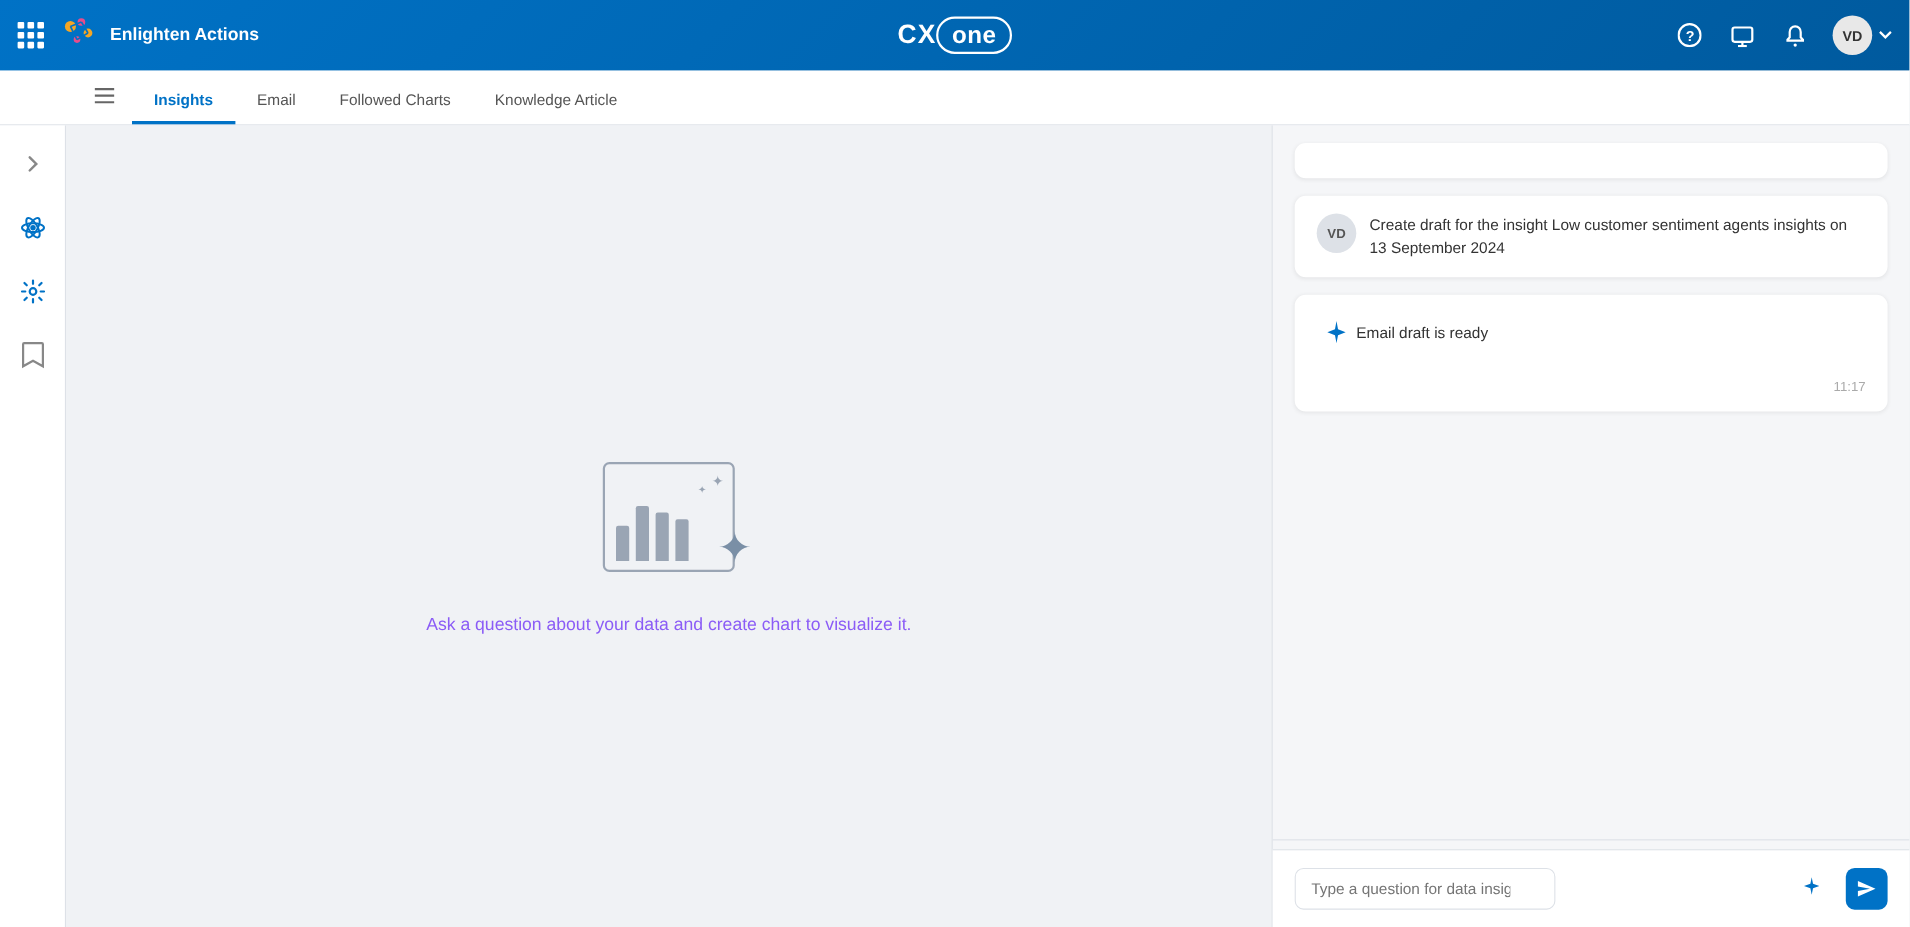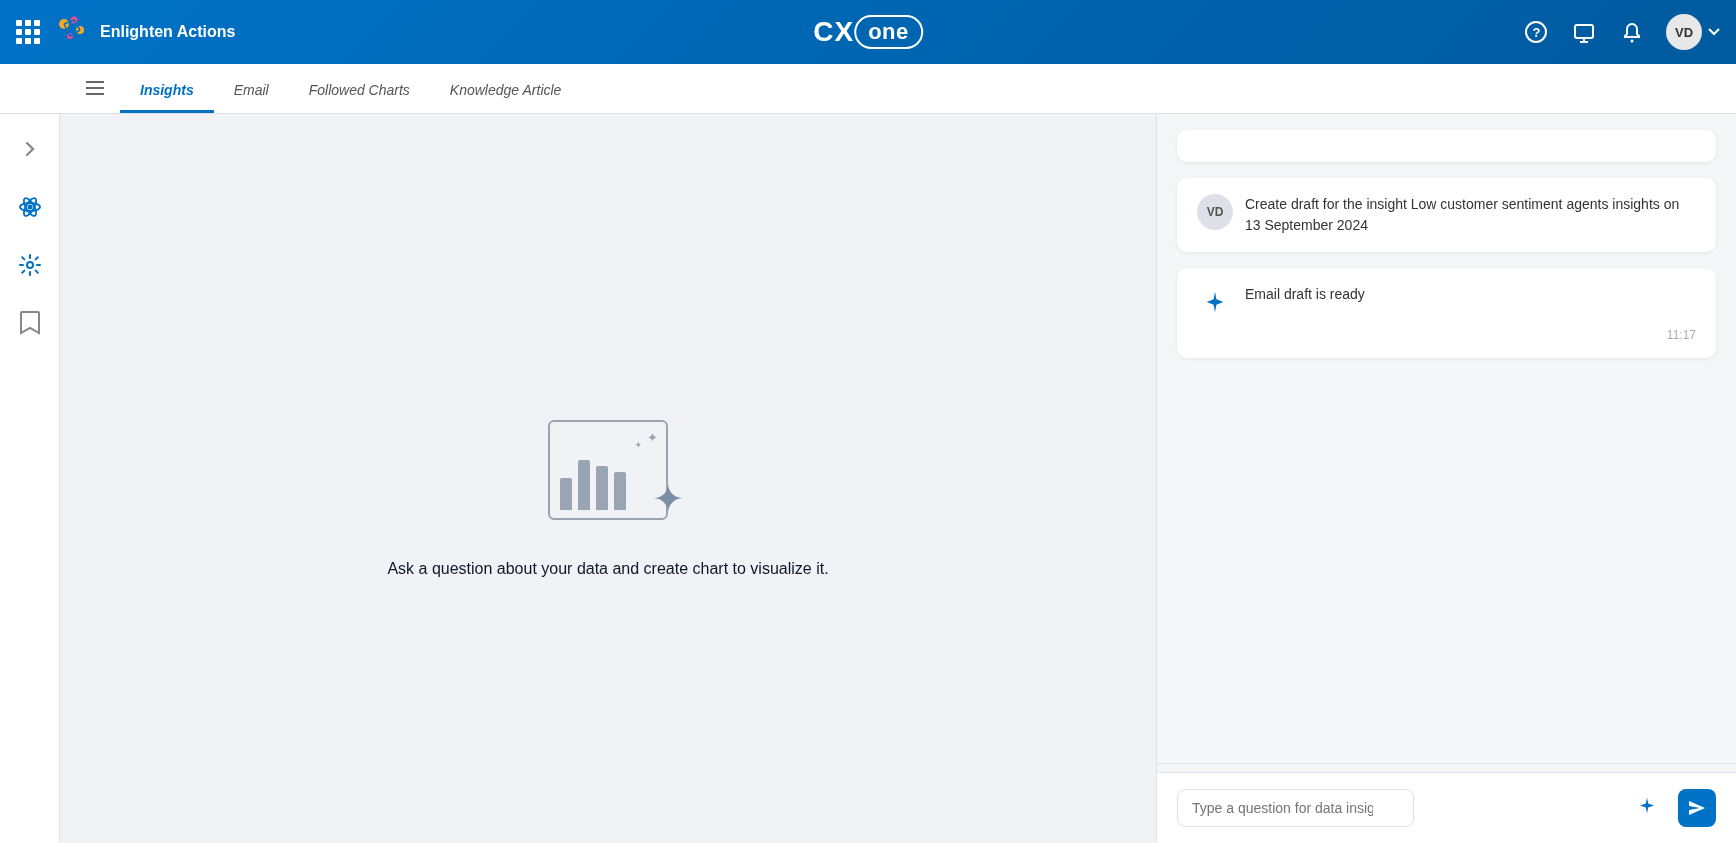--- a/index.html
+++ b/index.html
@@ -26,21 +26,20 @@
 
     
     .tabbar {
       height: 50px;
       background: white;
       border-bottom: 1px solid #dde1e7;
       display: flex;
       align-items: flex-end;
       padding: 0 0 0 70px;
       gap: 0;
-      font-style: italic;
     }
     .tab-item {
       padding: 12px 20px;
       font-size: 14px;
       color: #555;
       cursor: pointer;
       border-bottom: 3px solid transparent;
       white-space: nowrap;
     }
     .tab-item.active {
@@ -86,21 +85,21 @@
       border: 2.5px solid #9aa5b4;
       border-radius: 6px;
       position: relative;
       display: flex;
       align-items: flex-end;
       padding: 8px 10px 8px 10px;
       gap: 6px;
       background: transparent;
     }
     .chart-bar { background: #9aa5b4; border-radius: 2px 2px 0 0; width: 12px; }
-    .empty-text { color: #0f172a; font-size: 16px; text-align: center; }
+    .empty-text { color: #8b5cf6; font-size: 16px; text-align: center; }
 
     
     .right-panel {
       width: 580px;
       background: #f5f6f8;
       border-left: 1px solid #dde1e7;
       display: flex;
       flex-direction: column;
       padding: 0;
     }
@@ -117,24 +116,24 @@
     .chat-card {
       background: white;
       border-radius: 10px;
       padding: 16px 20px;
       box-shadow: 0 1px 4px rgba(0,0,0,0.07);
     }
     .chat-user-row { display: flex; align-items: flex-start; gap: 12px; }
     .chat-avatar { width: 36px; height: 36px; border-radius: 50%; background: #dde1e7; color: #555; font-size: 12px; font-weight: 700; display: flex; align-items: center; justify-content: center; flex-shrink: 0; }
     .chat-text { font-size: 14px; color: #333; line-height: 1.5; }
     .chat-text strong { font-weight: 400; }
-    .ai-row { display: flex; align-items: flex-start; gap: 12px; }
+    .ai-row { display: flex; align-items: center; }
     .ai-icon { width: 36px; height: 36px; display: flex; align-items: center; justify-content: center; flex-shrink: 0; }
     .ai-icon svg { width: 24px; height: 24px; }
-    .chat-timestamp { font-size: 12px; color: #aaa; text-align: right; margin-top: 8px; }
+    .chat-timestamp { font-size: 12px; color: #aaa; text-align: right; margin-top: 24px; }
     .divider { height: 1px; background: #dde1e7; margin: 8px 0; }
 
     
     .chat-input-area {
       padding: 16px 20px;
       background: white;
       border-top: 1px solid #dde1e7;
       display: flex;
       align-items: center;
       gap: 10px;
@@ -196,21 +195,21 @@
         <line x1="28" y1="18" x2="18" y2="24" stroke="#0072c6" stroke-width="1.5"></line>
         <line x1="18" y1="24" x2="12" y2="12" stroke="#0072c6" stroke-width="1.5"></line>
       </svg>
       <span class="brand-name">Enlighten Actions</span>
     </div>
   </div>
 
   <div class="topbar-center">
 
     <div style="display:flex;align-items:center;gap:0;">
-      <span style="color:white;font-size:28px;font-weight:800;letter-spacing:1px;">CX</span>
+      <span style="color:white;font-size:24px;font-weight:800;letter-spacing:1px;">CX</span>
       <span style="border:2.5px solid white;border-radius:50px;padding:2px 12px;color:white;font-size:22px;font-weight:700;letter-spacing:0.5px;">one</span>
 
     </div>
   </div>
 
   <div class="topbar-right">
     <div class="topbar-icon">
       <svg width="22" height="22" viewBox="0 0 22 22" fill="none">
         <circle cx="11" cy="11" r="10" stroke="white" stroke-width="2"></circle>
         <text x="7.5" y="16" fill="white" font-size="13" font-weight="700">?</text>

